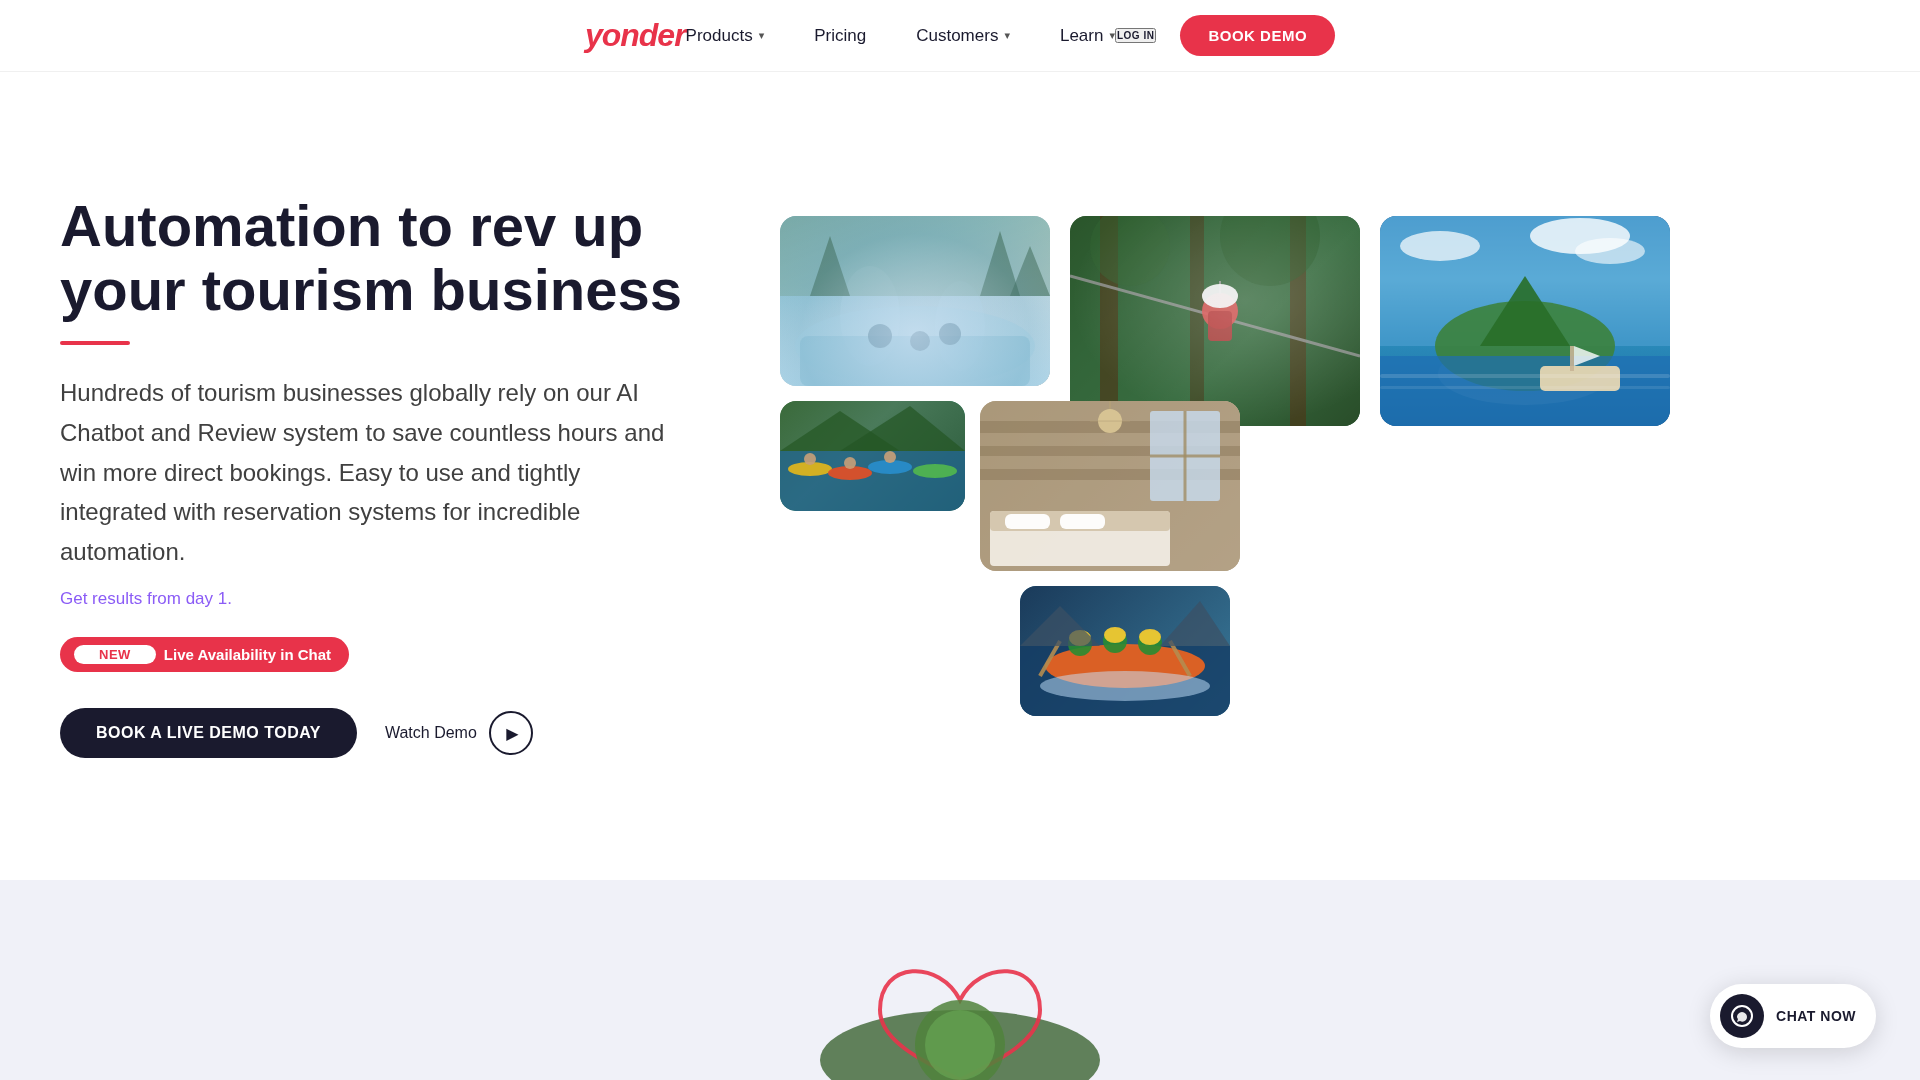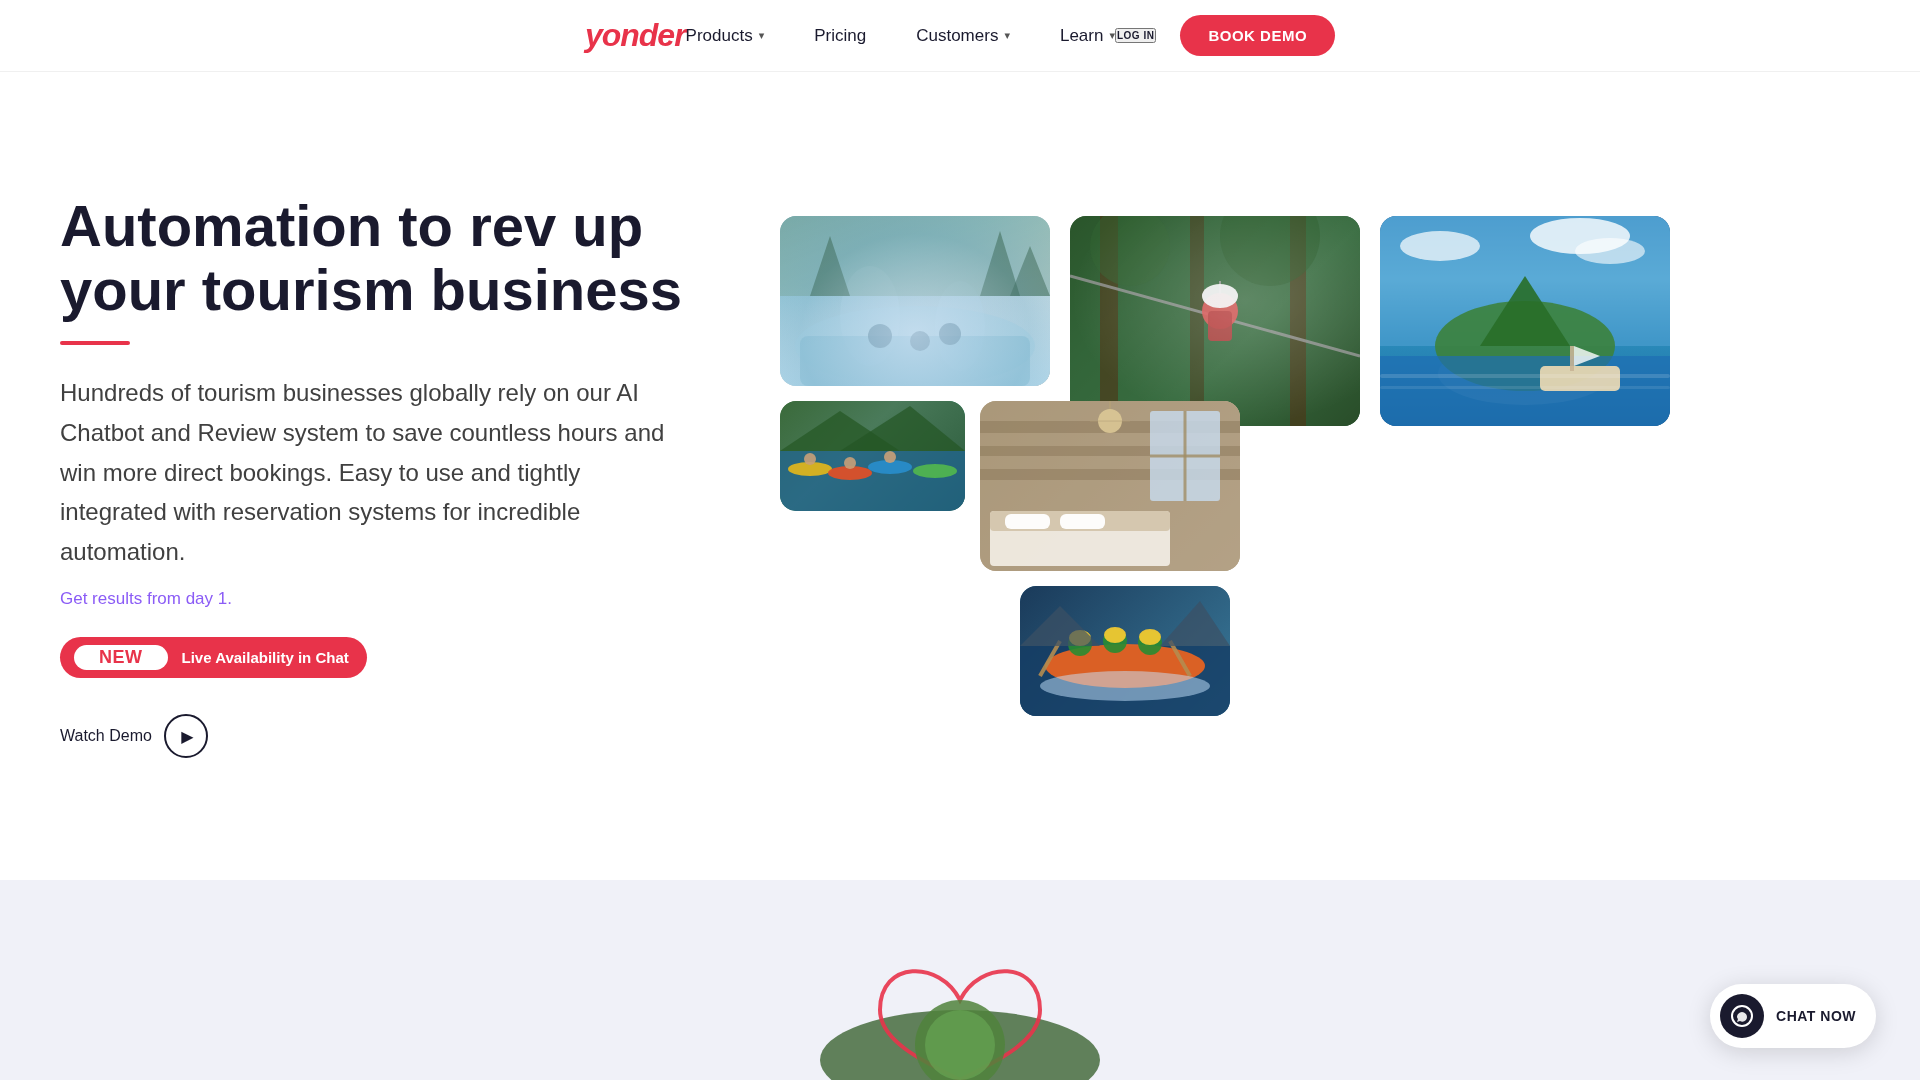--- a/index.html
+++ b/index.html
@@ -35,22 +35,22 @@
     .hero-title { font-size: 58px; font-weight: 800; color: #1a1a2e; line-height: 1.1; margin-bottom: 20px; }
     .hero-divider { width: 70px; height: 4px; background: #e8334a; border-radius: 2px; margin-bottom: 28px; }
     .hero-desc { font-size: 24px; color: #404040; line-height: 1.65; margin-bottom: 18px; max-width: 620px; margin-top: 24px; }
     .hero-tagline { font-size: 17px; color: #8b5cf6; font-weight: 500; margin-bottom: 28px; }
     .badge-new {
       display: inline-flex; align-items: center; gap: 0;
       background: #e8334a; border-radius: 50px;
       padding: 8px 18px 8px 14px; margin-bottom: 36px; cursor: pointer;
     }
     .badge-new-label {
-      background: #fff; color: #e8334a; font-weight: 800; font-size: 18px;
-      border-radius: 50px; padding: 2px 25px; margin-right: 14px; letter-spacing: 0.5px;
+      background: #fff; color: #e8334a; font-weight: 800; font-size: 13px;
+      border-radius: 50px; padding: 2px 25px; margin-right: 8px; letter-spacing: 0.5px;
     }
     .badge-new-text { color: #fff; font-size: 15px; font-weight: 600; }
     .hero-cta { display: flex; align-items: center; gap: 28px; }
     .btn-hero-demo {
       background: #1a1a2e; color: #fff; border: none; border-radius: 50px;
       padding: 16px 36px; font-size: 16px; font-weight: 700; cursor: pointer; letter-spacing: 0.5px;
     }
     .watch-demo { display: flex; align-items: center; gap: 12px; cursor: pointer; }
     .watch-demo-text { font-size: 16px; font-weight: 500; color: #1a1a2e; }
     .play-btn {
@@ -182,20 +182,21 @@
     <div class="hero-divider"></div>
     <p class="hero-desc">Hundreds of tourism businesses globally rely on our AI Chatbot and Review system to save countless hours and win more direct bookings. Easy to use and tightly integrated with reservation systems for incredible automation.</p>
     <p class="hero-tagline">Get results from day 1.</p>
 
     <div class="badge-new">
       <span class="badge-new-label">NEW</span>
       <span class="badge-new-text">Live Availability in Chat</span>
     </div>
 
     <div class="hero-cta">
+      <button class="btn-hero-demo">BOOK A LIVE DEMO TODAY</button>
       <div class="watch-demo">
         <span class="watch-demo-text">Watch Demo</span>
         <div class="play-btn">
           <span class="play-icon">▶</span>
         </div>
       </div>
     </div>
   </div>
 
   <div class="hero-right">

